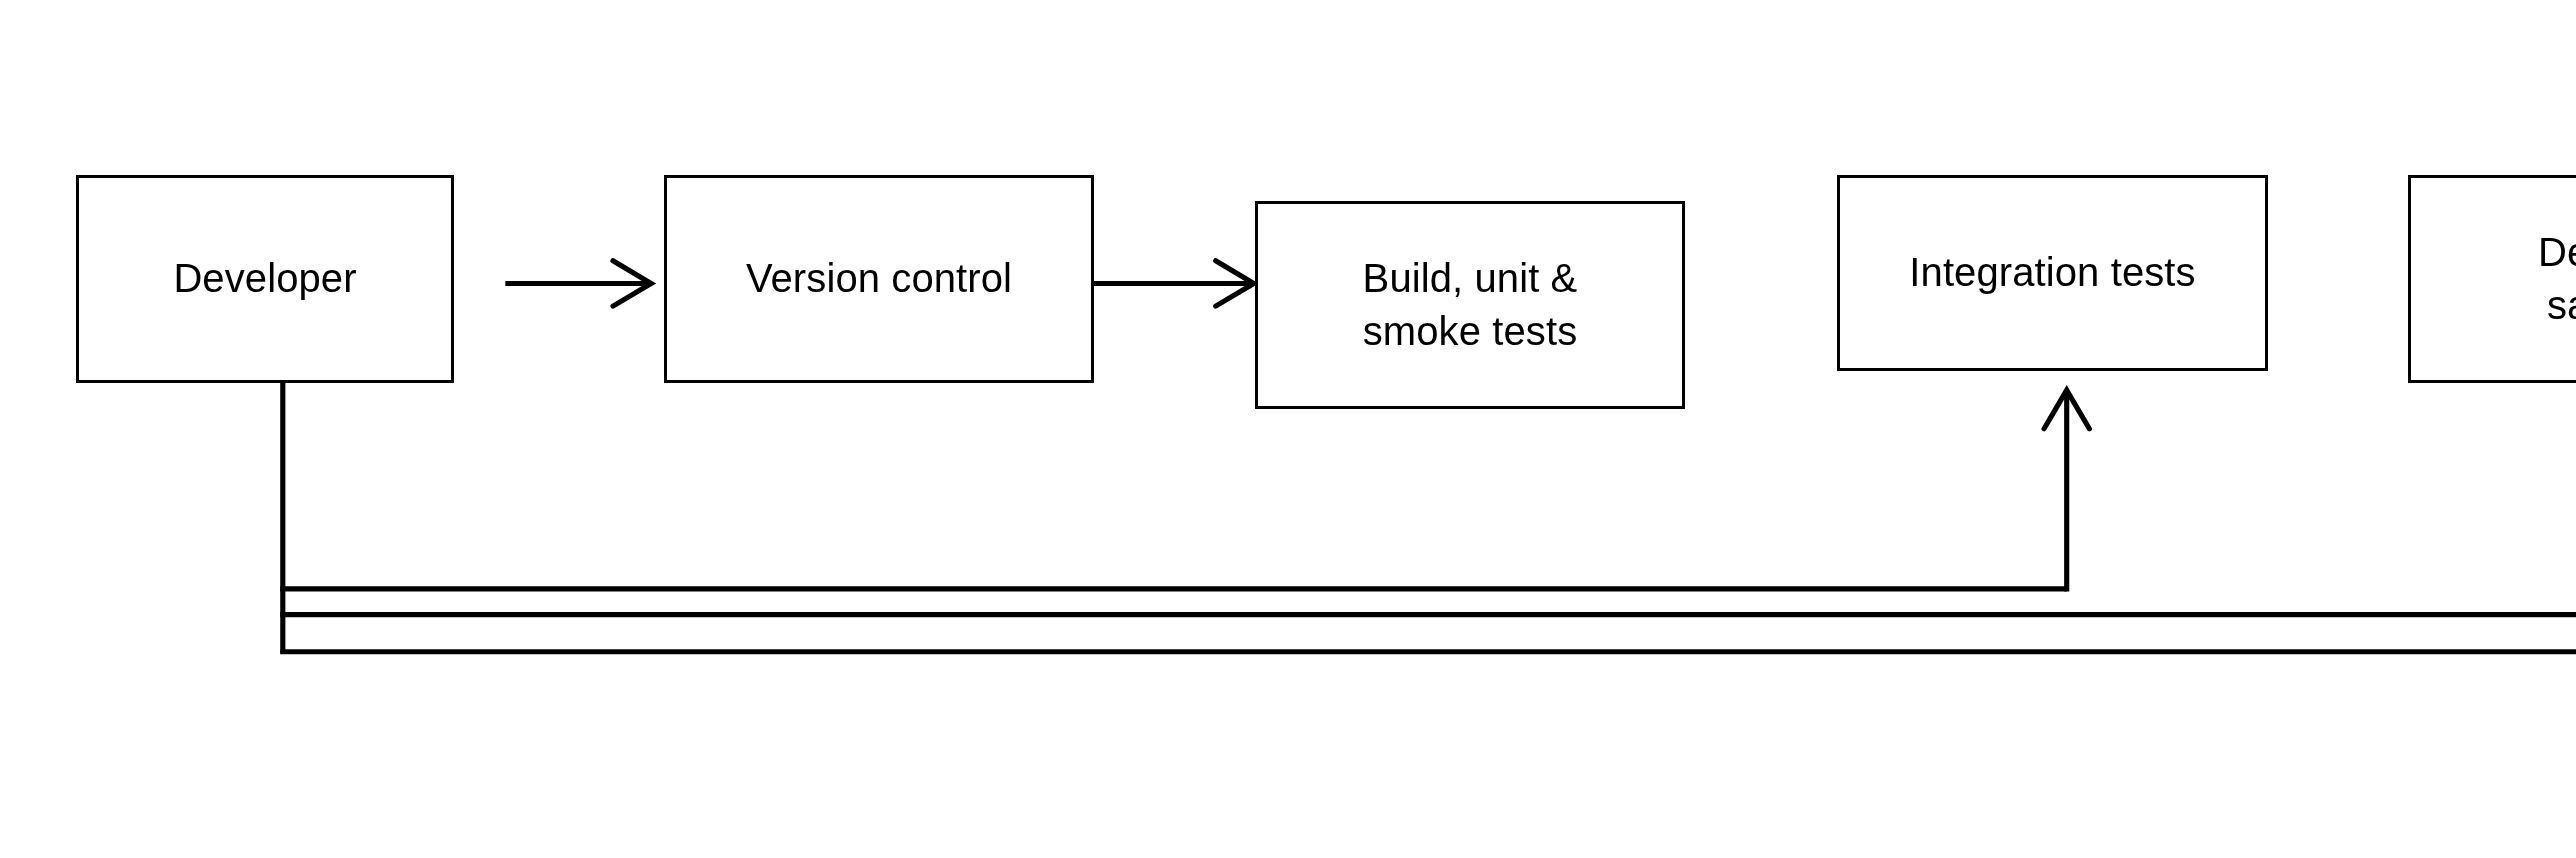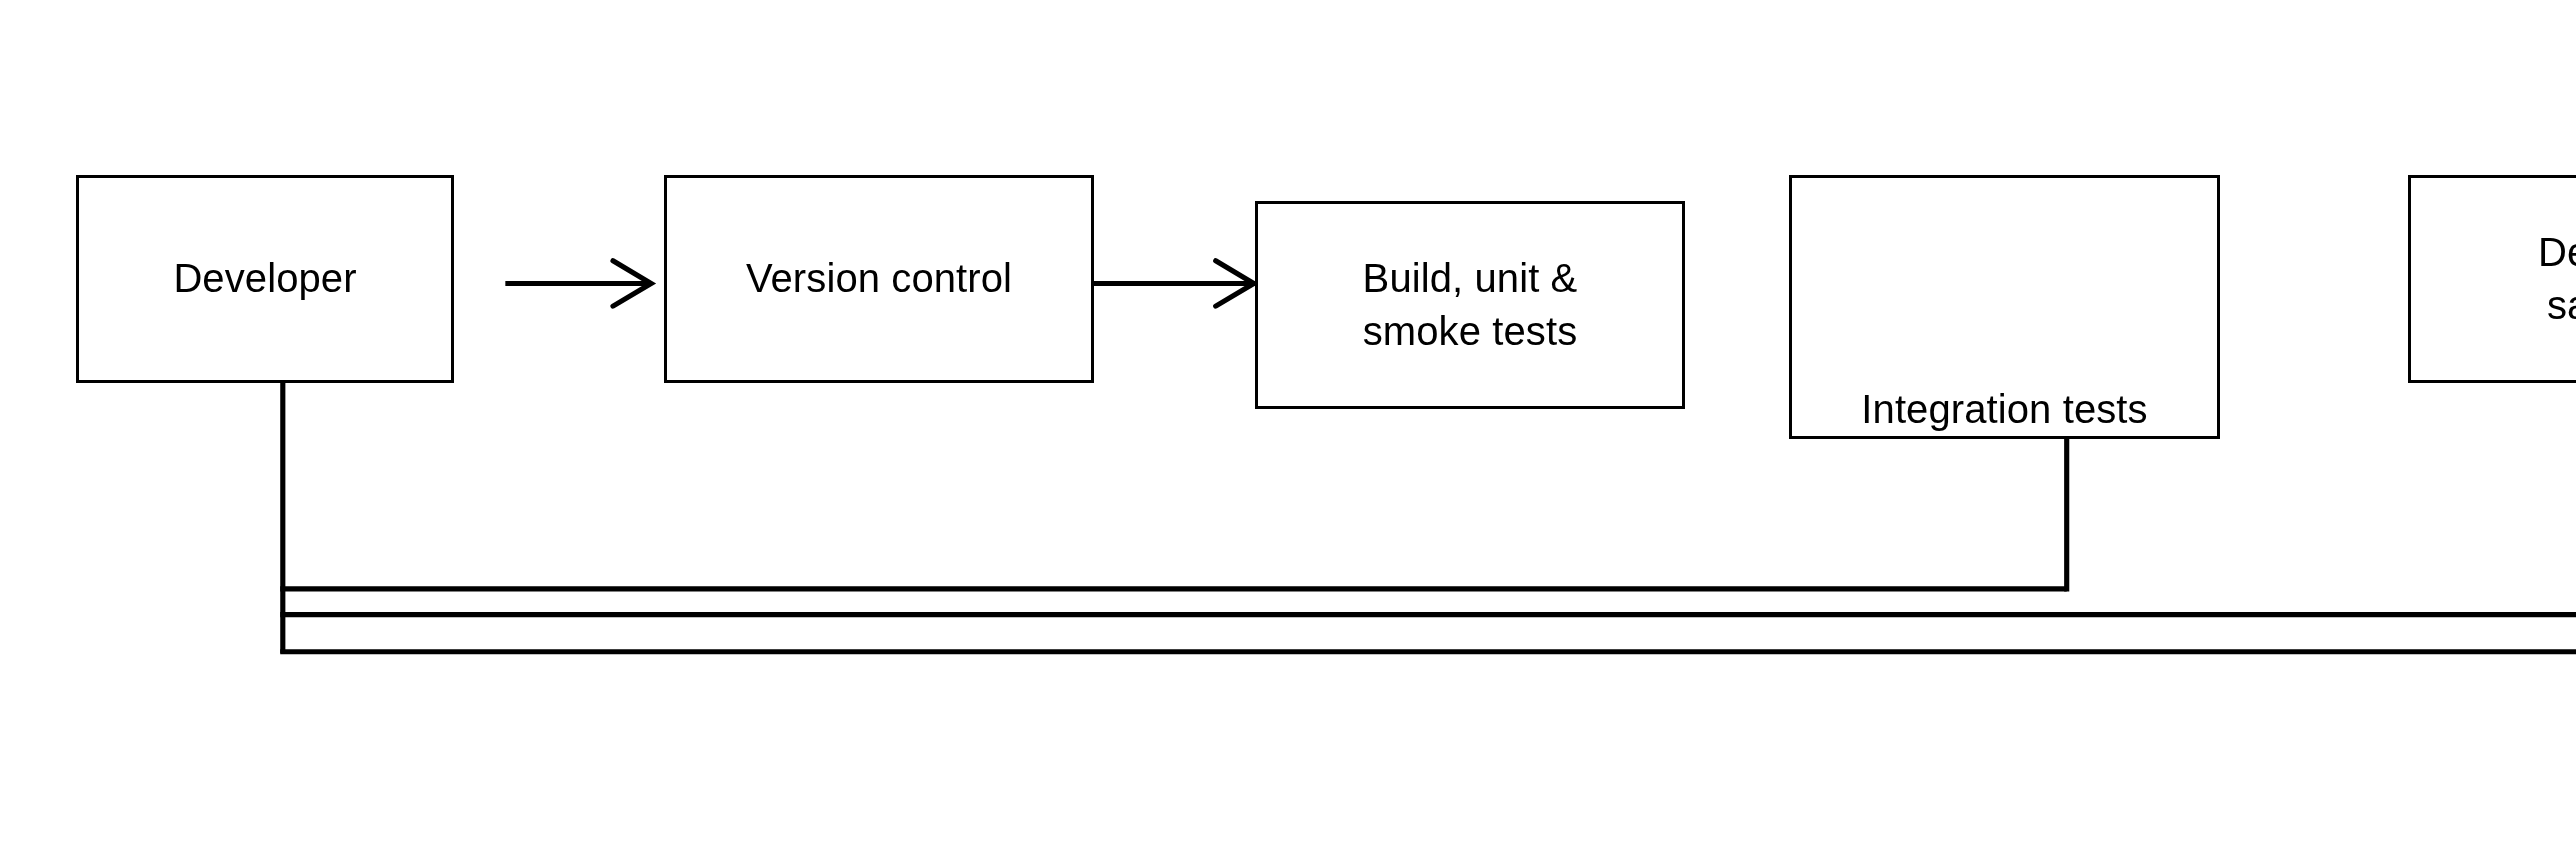--- a/index.html
+++ b/index.html
@@ -89,21 +89,21 @@
 
   <div class="node-box" style="left:664px; top:175px; width:430px; height:208px;">
     <span class="node-label">Version control</span>
   </div>
 
   <div class="node-box" style="left:1255px; top:175px; width:430px; height:208px;margin-top:26px;">
     <span class="node-label">Build, unit &amp;
 smoke tests</span>
   </div>
 
-  <div class="node-box" style="left:1789px; top:175px; width:431px; height:264px;align-items:flex-end;">
+  <div class="node-box" style="left:1837px; top:175px; width:431px; height:196px;">
     <span class="node-label">Integration tests</span>
   </div>
 
   <div class="node-box" style="left:2408px; top:175px; width:430px; height:208px;">
     <span class="node-label">Deploy to
 sandbox</span>
   </div>
 
 </div>
 

